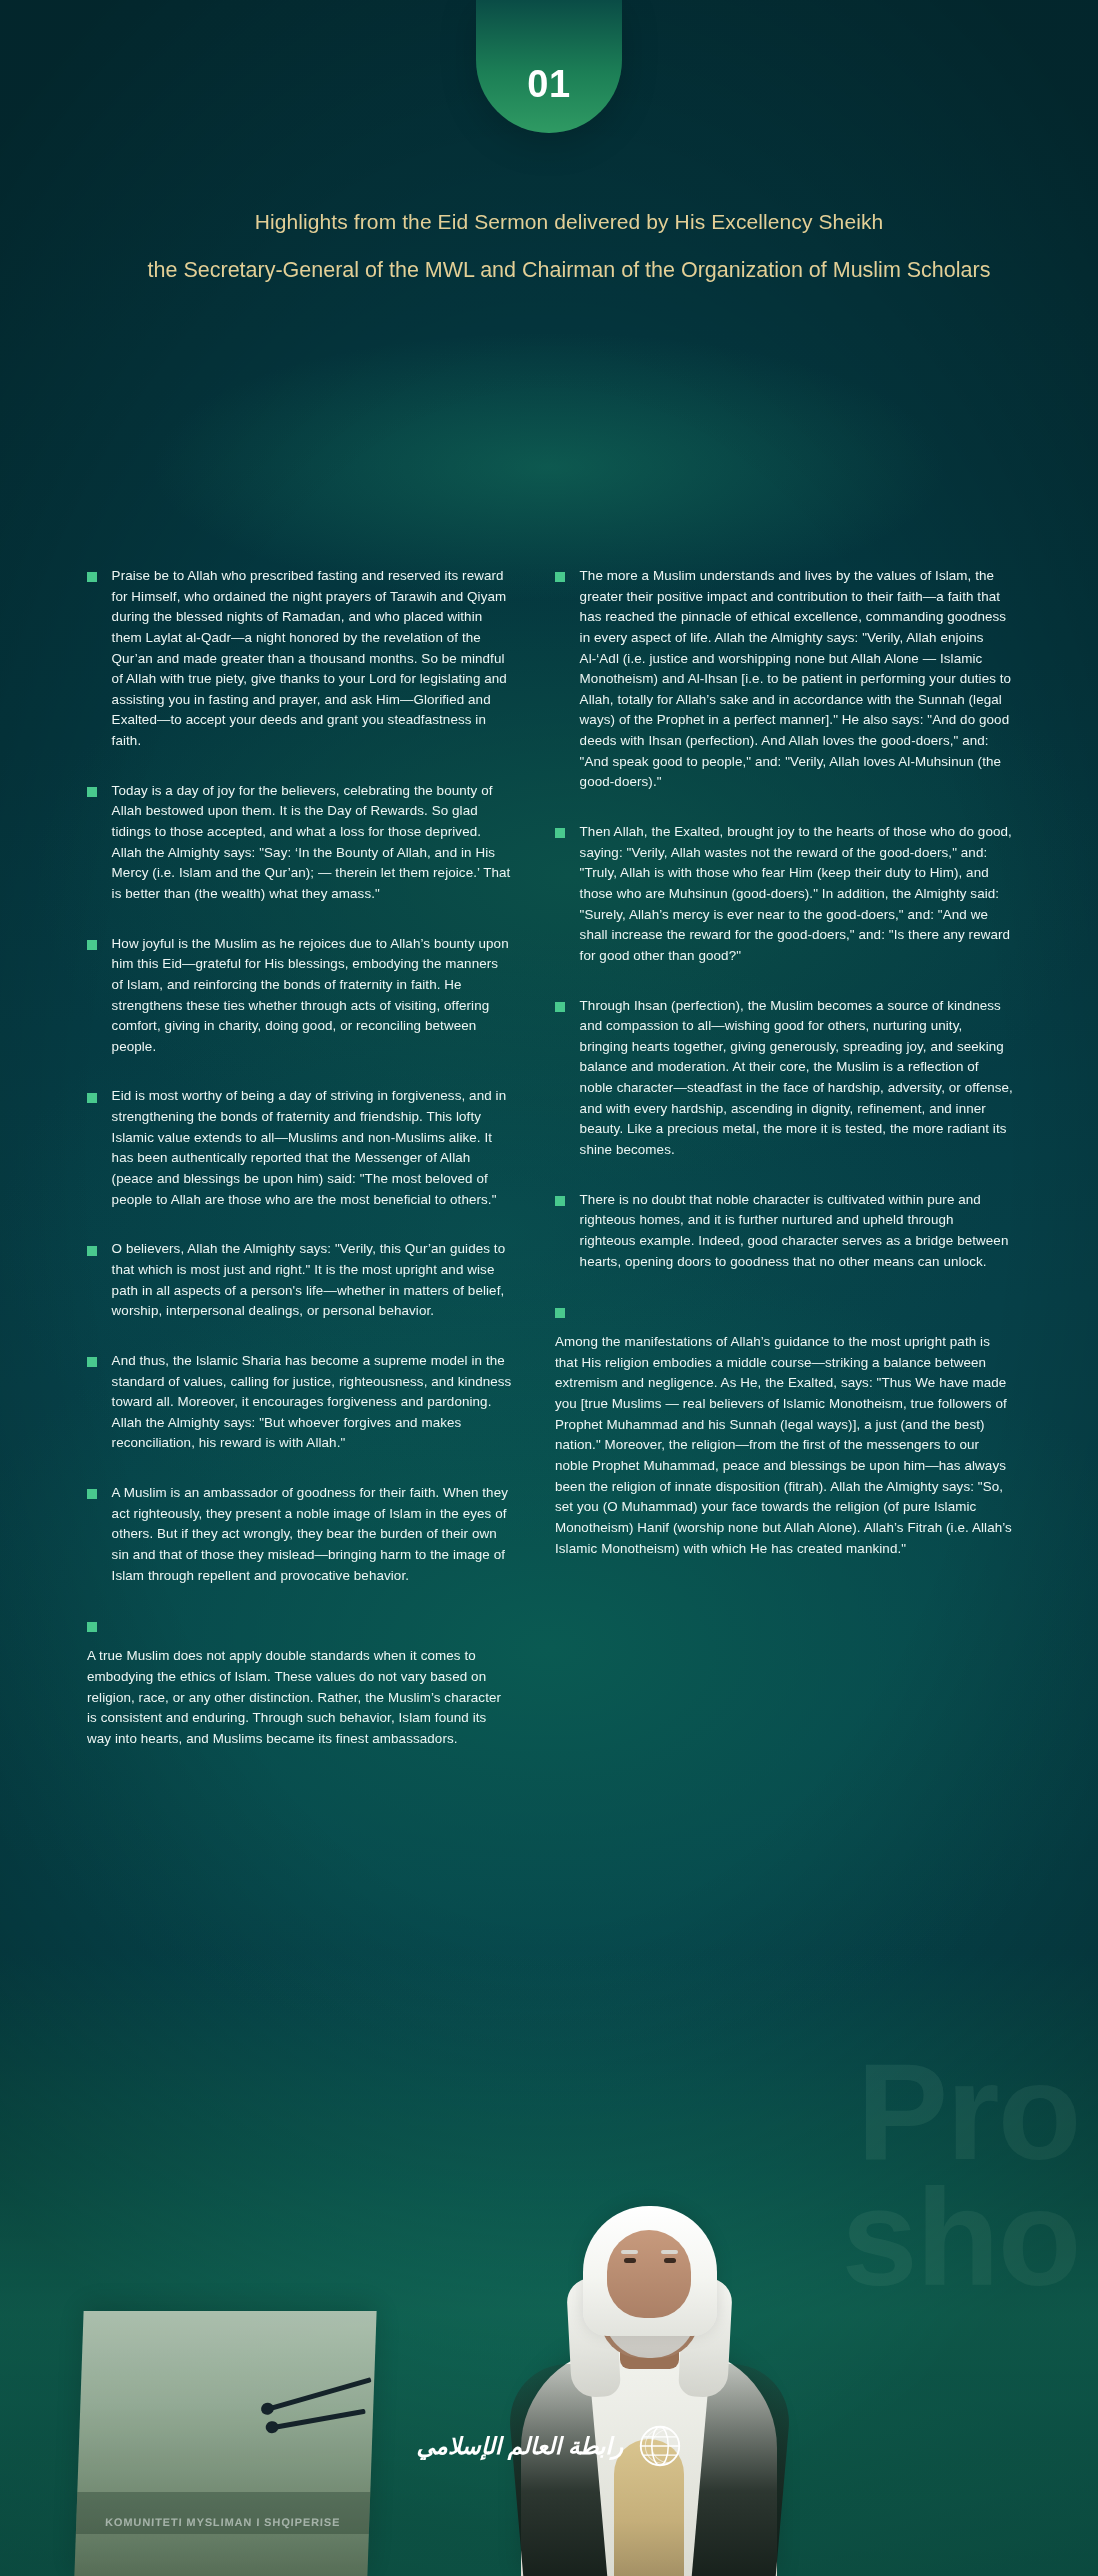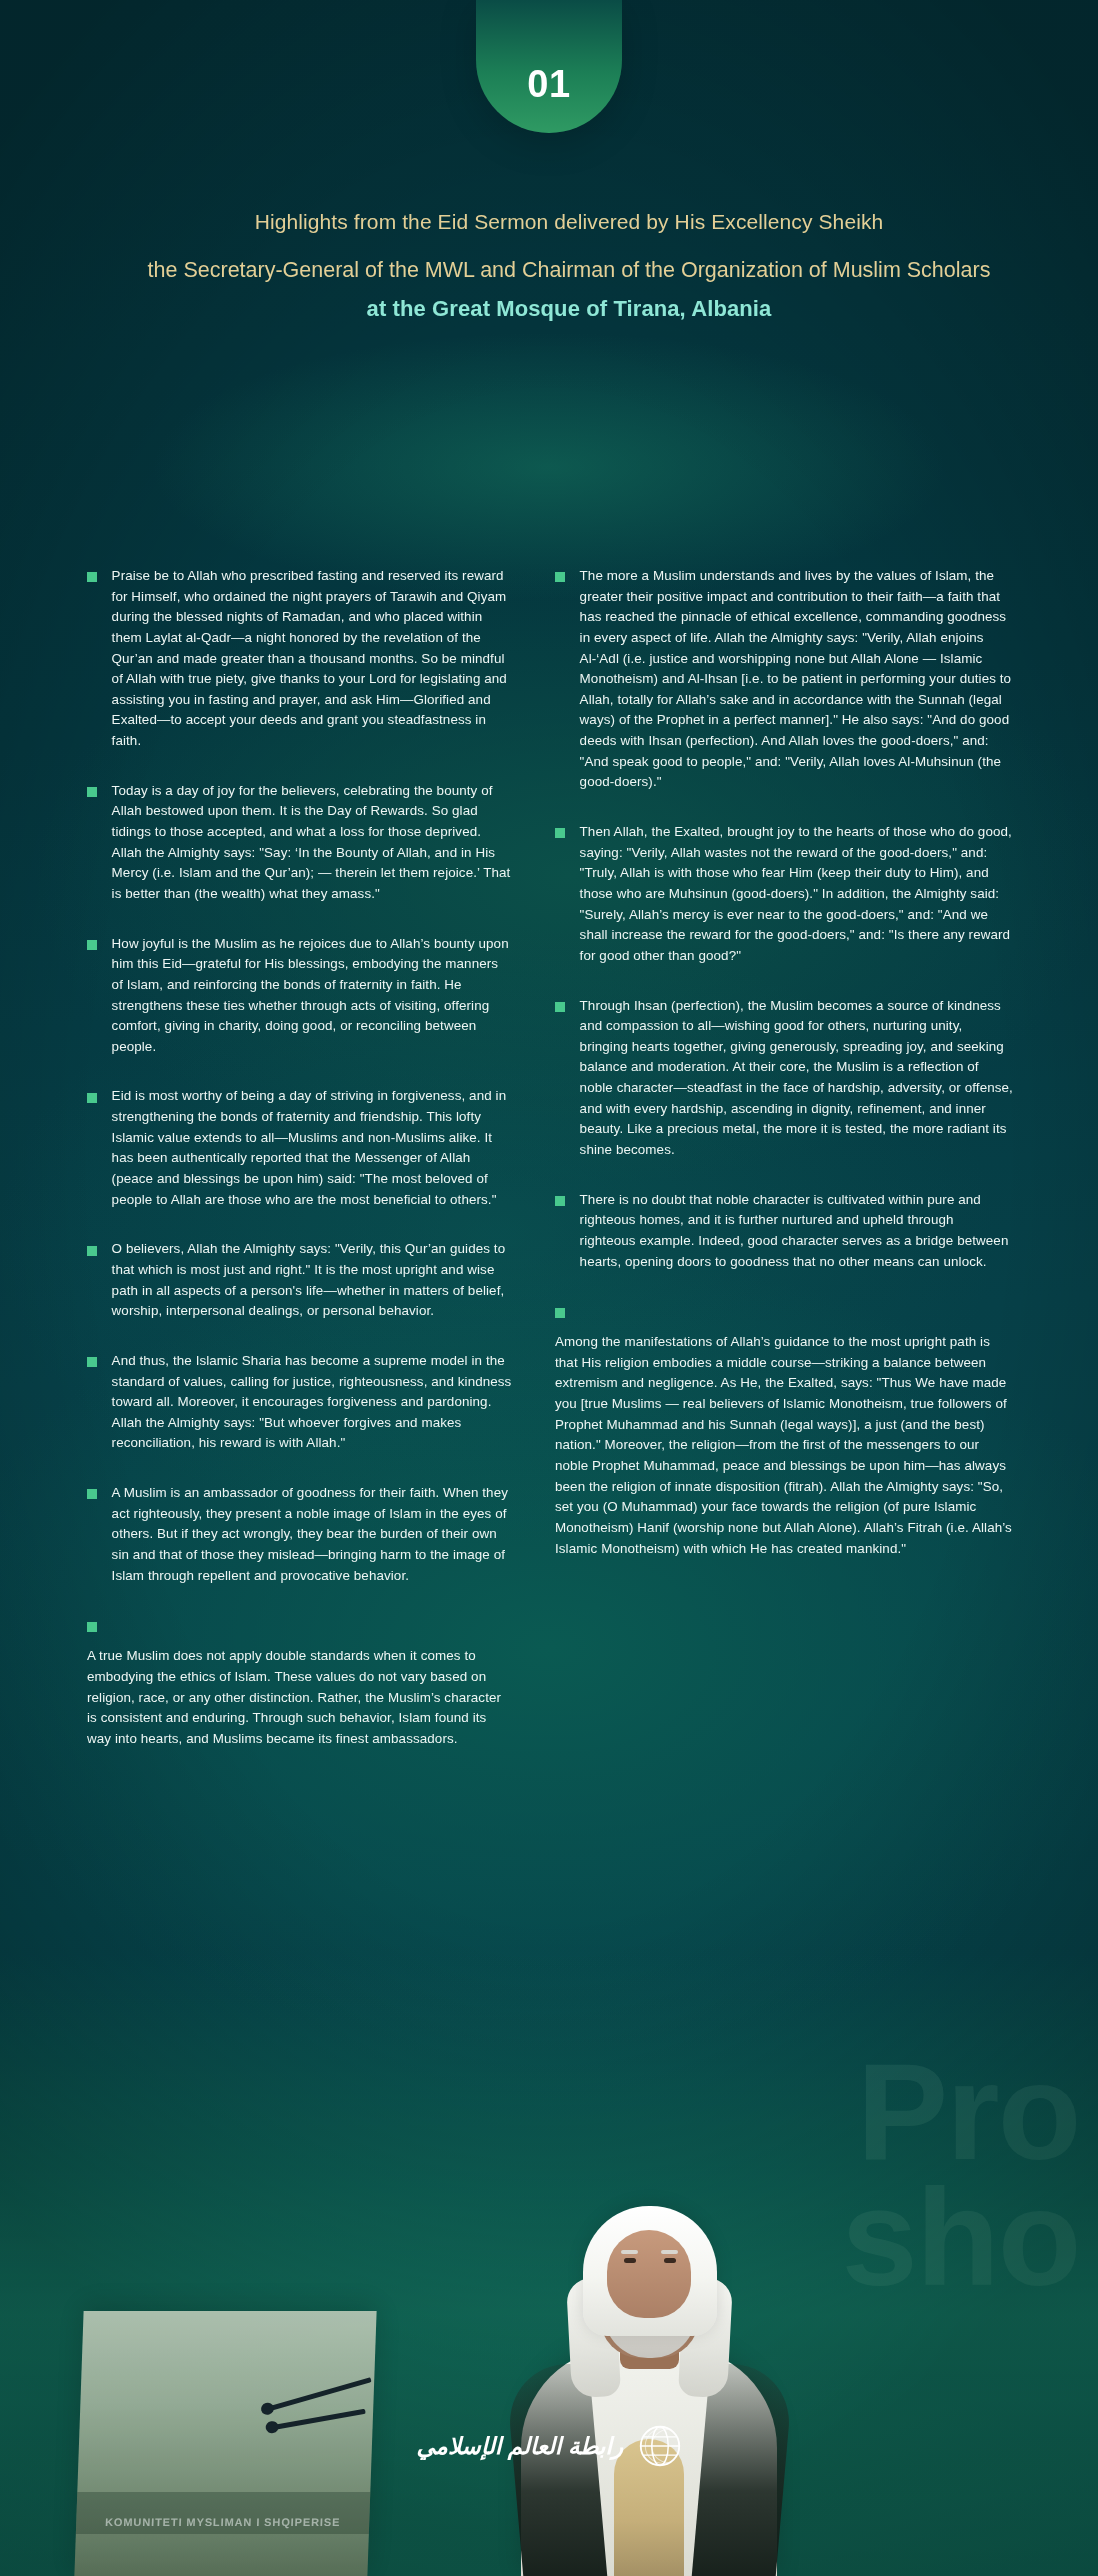--- a/index.html
+++ b/index.html
@@ -224,21 +224,20 @@
 </div>
 <div class="bg-vignette"></div>
 
 <div class="badge">
   <div class="badge-num">01</div>
 </div>
 
 <div class="header">
   <div class="h-kicker">Highlights from the Eid Sermon delivered by His Excellency Sheikh</div>
   <div class="h-role">the Secretary-General of the MWL and Chairman of the Organization of Muslim Scholars</div>
-  <div class="h-place">at the Great Mosque of Tirana, Albania</div>
 </div>
 
 <div class="columns">
 
   <div class="col left">
     <div class="bullet-row">
       <span class="bullet-mark"></span>
       <div class="bullet-text">Praise be to Allah who prescribed fasting and reserved its reward for Himself, who ordained the night prayers of Tarawih and Qiyam during the blessed nights of Ramadan, and who placed within them Laylat al-Qadr—a night honored by the revelation of the Qur’an and made greater than a thousand months. So be mindful of Allah with true piety, give thanks to your Lord for legislating and assisting you in fasting and prayer, and ask Him—Glorified and Exalted—to accept your deeds and grant you steadfastness in faith.</div>
     </div>
     <div class="bullet-row">

